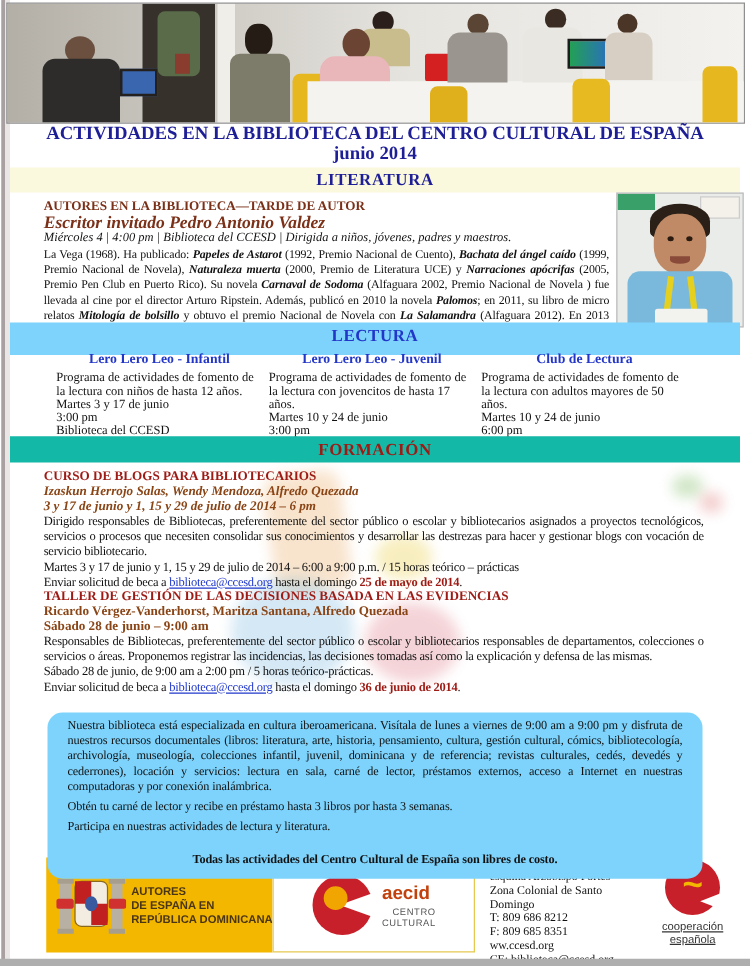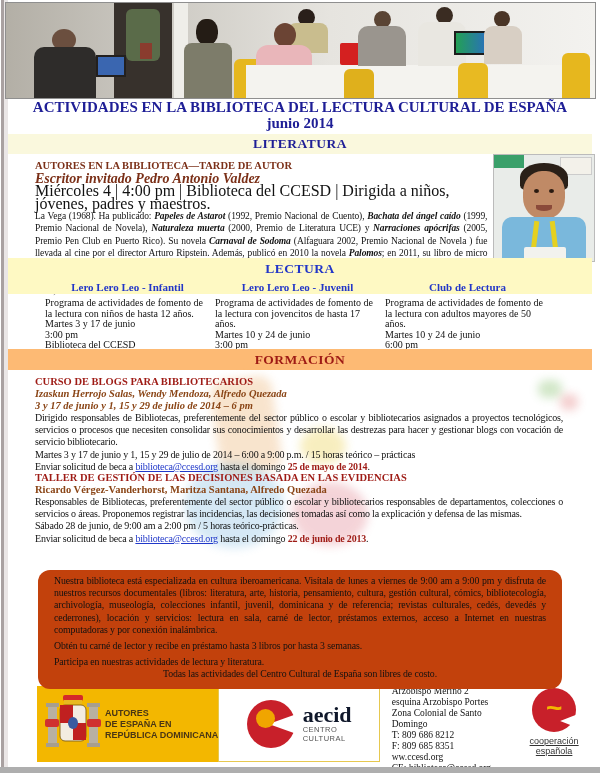--- a/index.html
+++ b/index.html
@@ -17,29 +17,29 @@
 
   
   .titleblock{position:absolute;left:0;top:99px;width:600px;text-align:center;color:#1e1e96;}
   .title1{font-size:15px;font-weight:bold;line-height:16px;}
   .title2{font-size:15px;font-weight:bold;line-height:16px;}
 
   
   .band{position:absolute;left:8px;width:584px;height:20px;text-align:center;
         font-size:13.5px;font-weight:bold;letter-spacing:0.5px;line-height:20px;}
   .band-lit{top:134px;background:#faf8dd;color:#1e1e96;}
-  .band-lect{top:258px;height:36px;line-height:22px;background:#fef9c3;color:#2236c8;}
-  .band-form{top:349px;height:21px;line-height:21px;background:#fdba74;color:#9e1b15;}
+  .band-lect{top:258px;height:26px;line-height:22px;background:#7dd3fc;color:#2236c8;}
+  .band-form{top:349px;height:21px;line-height:21px;background:#14b8a6;color:#9e1b15;}
 
   
   .lit{position:absolute;left:35px;top:160px;width:560px;display:flex;align-items:flex-start;}
   .lit-text{width:454px;}
   .lit-h{font-size:10.5px;font-weight:bold;color:#7b3018;line-height:12.5px;}
   .lit-guest{font-size:14px;font-weight:bold;font-style:italic;color:#7b3018;line-height:12.5px;}
-  .lit-sched{font-size:16px;line-height:12.5px;color:#111;}
+  .lit-sched{font-size:10px;line-height:12.5px;color:#111;font-style:italic;}
   .lit-bio{margin:0;font-size:9.5px;line-height:12.4px;letter-spacing:-0.1px;text-align:justify;color:#111;}
   .bi{font-weight:bold;font-style:italic;}
   .i{font-style:italic;}
   .portrait{position:relative;width:100px;height:106px;margin-left:6px;margin-top:-6px;
             border:1px solid #bbb;background:#e9ece9;overflow:hidden;}
 
   
   .cols{position:absolute;left:45px;top:281px;width:520px;display:flex;gap:5px;}
   .col{width:165px;}
   .col-h{font-size:11px;font-weight:bold;color:#2236c8;text-align:center;margin-bottom:4px;line-height:13px;}
@@ -56,41 +56,41 @@
   .crs-i.it{font-style:italic;}
   .crs-d{font-size:10.5px;font-weight:bold;color:#8a4516;line-height:12px;}
   .crs-d.it{font-style:italic;}
   .crs-p{margin:0;font-size:10px;line-height:12.2px;letter-spacing:-0.2px;text-align:justify;color:#111;}
   .crs-s{font-size:10px;line-height:12.2px;color:#111;letter-spacing:-0.2px;}
   .crs-a{font-size:10px;line-height:12.2px;color:#111;letter-spacing:-0.2px;}
   .link{color:#2138c9;text-decoration:underline;cursor:pointer;}
   .deadline{color:#9e1b15;font-weight:bold;}
 
   
-  .infobox{position:absolute;left:38px;top:570px;width:492px;background:#c2410c;
+  .infobox{position:absolute;left:38px;top:570px;width:492px;background:#7dd3fc;
            border-radius:12px;padding:5px 16px 8px 16px;z-index:2;}
   .infobox p{margin:0;font-size:9.8px;line-height:12.2px;letter-spacing:-0.1px;text-align:justify;color:#111;}
   .infobox .p2,.infobox .p3{margin-top:4px;text-align:left;}
-  .infobox .note{margin-top:0;text-align:center;font-weight:normal;}
+  .infobox .note{margin-top:14px;text-align:center;font-weight:bold;}
 
   
   .footer{position:absolute;left:37px;top:686px;width:548px;display:flex;align-items:flex-start;}
   .embassy{width:188px;height:76px;background:#f3b700;display:flex;align-items:center;}
   .embassy-txt{font-family:"Liberation Sans",sans-serif;font-size:9px;font-weight:600;
                color:#4a3614;line-height:11px;margin-left:4px;}
   .aecid{width:165px;height:74px;background:#fff;border:1px solid #e6c84f;
          display:flex;align-items:center;justify-content:center;}
   .c-logo{position:relative;width:48px;height:48px;}
   .c-red{position:absolute;left:0;top:0;width:48px;height:48px;border-radius:50%;background:#c8202a;}
   .c-notch{position:absolute;right:-2px;top:14px;width:28px;height:20px;background:#fff;
            clip-path:polygon(0 50%,100% 0,100% 100%);}
   .c-yellow{position:absolute;left:9px;top:9px;width:19px;height:19px;border-radius:50%;background:#f0a500;}
   .aecid-txt{margin-left:8px;font-family:"Liberation Sans",sans-serif;}
-  .aecid-name{font-size:22px;font-weight:bold;color:#0f172a;line-height:20px;font-family:Liberation Serif, serif;}
-  .aecid-sub{font-size:7.5px;color:#555;letter-spacing:0.5px;line-height:9px;}
+  .aecid-name{font-size:15px;font-weight:bold;color:#c2410c;line-height:20px;}
+  .aecid-sub{font-size:7.5px;color:#555;letter-spacing:0.5px;line-height:9px;text-align:right;}
   .contact{margin-left:12px;width:130px;font-size:9.5px;line-height:11px;color:#111;}
   .coop{margin-left:6px;width:64px;text-align:center;}
   .coop .c-logo{margin:2px auto 0 auto;width:44px;height:44px;}
   .coop .c-red{width:44px;height:44px;}
   .coop .c-notch{right:-2px;top:26px;width:18px;height:14px;}
   .coop-tilde{position:absolute;left:0;top:4px;width:44px;text-align:center;
               font-size:28px;font-weight:bold;color:#f3b700;font-family:"Liberation Sans",sans-serif;}
   .coop-txt{margin-top:4px;font-family:"Liberation Sans",sans-serif;font-size:9px;
             color:#333;line-height:10px;text-decoration:underline;}
 </style>
@@ -124,21 +124,21 @@
     <div class="ph" style="left:430px;top:4px;width:17px;height:17px;background:#3a2c22;border-radius:50%;"></div>
     <div class="ph" style="left:412px;top:19px;width:48px;height:44px;background:#e9e7e1;border-radius:10px 10px 0 0;"></div>
     <div class="ph" style="left:448px;top:28px;width:32px;height:20px;background:linear-gradient(90deg,#23a055,#2a6ec0);border:2px solid #1d1d1d;"></div>
     <div class="ph" style="left:488px;top:8px;width:16px;height:16px;background:#4a3526;border-radius:50%;"></div>
     <div class="ph" style="left:478px;top:23px;width:38px;height:38px;background:#d8cfc4;border-radius:9px 9px 0 0;"></div>
     <div class="ph" style="left:452px;top:60px;width:30px;height:35px;background:#e8ba22;border-radius:6px 6px 0 0;"></div>
     <div class="ph" style="left:556px;top:50px;width:28px;height:45px;background:#e6b71e;border-radius:6px 6px 0 0;"></div>
   </div>
 
   <div class="titleblock">
-    <div class="title1">ACTIVIDADES EN LA BIBLIOTECA DEL LECTURA CULTURAL DE ESPAÑA</div>
+    <div class="title1">ACTIVIDADES EN LA BIBLIOTECA DEL CENTRO CULTURAL DE ESPAÑA</div>
     <div class="title2">junio 2014</div>
   </div>
 
   <div class="band band-lit">LITERATURA</div>
   <div class="lit">
     <div class="lit-text">
       <div class="lit-h">AUTORES EN LA BIBLIOTECA—TARDE DE AUTOR</div>
       <div class="lit-guest">Escritor invitado Pedro Antonio Valdez</div>
       <div class="lit-sched">Miércoles 4 | 4:00 pm | Biblioteca del CCESD  |  Dirigida a niños, jóvenes, padres y maestros.</div>
       <p class="lit-bio"><span>La Vega (1968). Ha publicado: </span><span class="bi">Papeles de Astarot</span><span> (1992, Premio Nacional de Cuento), </span><span class="bi">Bachata del ángel caído</span><span> (1999, Premio Nacional de Novela), </span><span class="bi">Naturaleza muerta</span><span> (2000, Premio de Literatura UCE) y </span><span class="bi">Narraciones apócrifas</span><span> (2005, Premio Pen Club en Puerto Rico).  Su novela </span><span class="bi">Carnaval de Sodoma</span><span> (Alfaguara 2002, Premio Nacional de Novela ) fue llevada al cine por el director Arturo Ripstein. Además, publicó en 2010 la novela </span><span class="bi">Palomos</span><span>; en 2011, su libro de micro relatos </span><span class="bi">Mitología de bolsillo</span><span> y obtuvo el premio Nacional de Novela con </span><span class="bi">La Salamandra</span><span> (Alfaguara 2012).  En 2013 obtiene el premio Dominicano de Literatura Infantil El Barco de Vapor con su novela para niños </span><span class="bi">Dromedariux</span><span> (</span><span class="i">SM 2013</span><span>).</span></p>
@@ -203,23 +203,24 @@
     <div class="crs-i it">Izaskun Herrojo Salas, Wendy Mendoza, Alfredo Quezada</div>
     <div class="crs-d it">3 y 17 de junio y 1, 15 y 29 de julio de 2014 – 6 pm</div>
     <p class="crs-p">Dirigido responsables de Bibliotecas, preferentemente del sector público o escolar y bibliotecarios asignados a proyectos tecnológicos, servicios o procesos que necesiten consolidar sus conocimientos y desarrollar las destrezas para hacer y gestionar blogs con vocación de servicio bibliotecario.</p>
     <div class="crs-s">Martes 3 y 17 de junio y 1, 15 y 29 de julio de 2014 – 6:00 a 9:00 p.m. / 15 horas teórico – prácticas</div>
     <div class="crs-a"><span>Enviar solicitud de beca a </span><span class="link">biblioteca@ccesd.org</span><span> hasta el domingo </span><span class="deadline">25 de mayo de 2014</span><span>.</span></div>
   </div>
 
   <div class="course course2">
     <div class="crs-t">TALLER DE GESTIÓN DE LAS DECISIONES BASADA EN LAS EVIDENCIAS</div>
     <div class="crs-i">Ricardo Vérgez-Vanderhorst, Maritza Santana, Alfredo Quezada</div>
+    <div class="crs-d">Sábado 28 de junio – 9:00 am</div>
     <p class="crs-p">Responsables de Bibliotecas, preferentemente del sector público o escolar y bibliotecarios  responsables de departamentos, colecciones o servicios o áreas.  Proponemos registrar las incidencias, las decisiones tomadas así como la explicación y defensa de las mismas.</p>
     <div class="crs-s">Sábado 28 de junio, de 9:00 am a 2:00 pm / 5 horas teórico-prácticas.</div>
-    <div class="crs-a"><span>Enviar solicitud de beca a </span><span class="link">biblioteca@ccesd.org</span><span> hasta el domingo </span><span class="deadline">22 de junio de 2013</span><span>.</span></div>
+    <div class="crs-a"><span>Enviar solicitud de beca a </span><span class="link">biblioteca@ccesd.org</span><span> hasta el domingo </span><span class="deadline">36 de junio de 2014</span><span>.</span></div>
   </div>
 
   <div class="infobox">
     <p class="p1">Nuestra biblioteca está especializada en cultura iberoamericana.  Visítala de lunes a viernes de 9:00 am  a 9:00 pm y disfruta de nuestros recursos documentales (libros: literatura, arte, historia, pensamiento, cultura, gestión cultural, cómics, bibliotecología, archivología, museología, colecciones infantil, juvenil, dominicana y de referencia; revistas culturales, cedés, devedés y cederrones), locación y servicios:  lectura en sala, carné de lector, préstamos externos, acceso a Internet en nuestras computadoras y por conexión inalámbrica.</p>
     <p class="p2">Obtén  tu carné de lector y  recibe en préstamo hasta 3 libros por hasta 3 semanas.</p>
     <p class="p3">Participa en nuestras actividades de lectura y literatura.</p>
     <p class="note">Todas las actividades del Centro Cultural de España son libres de costo.</p>
   </div>
 
   <div class="footer">

